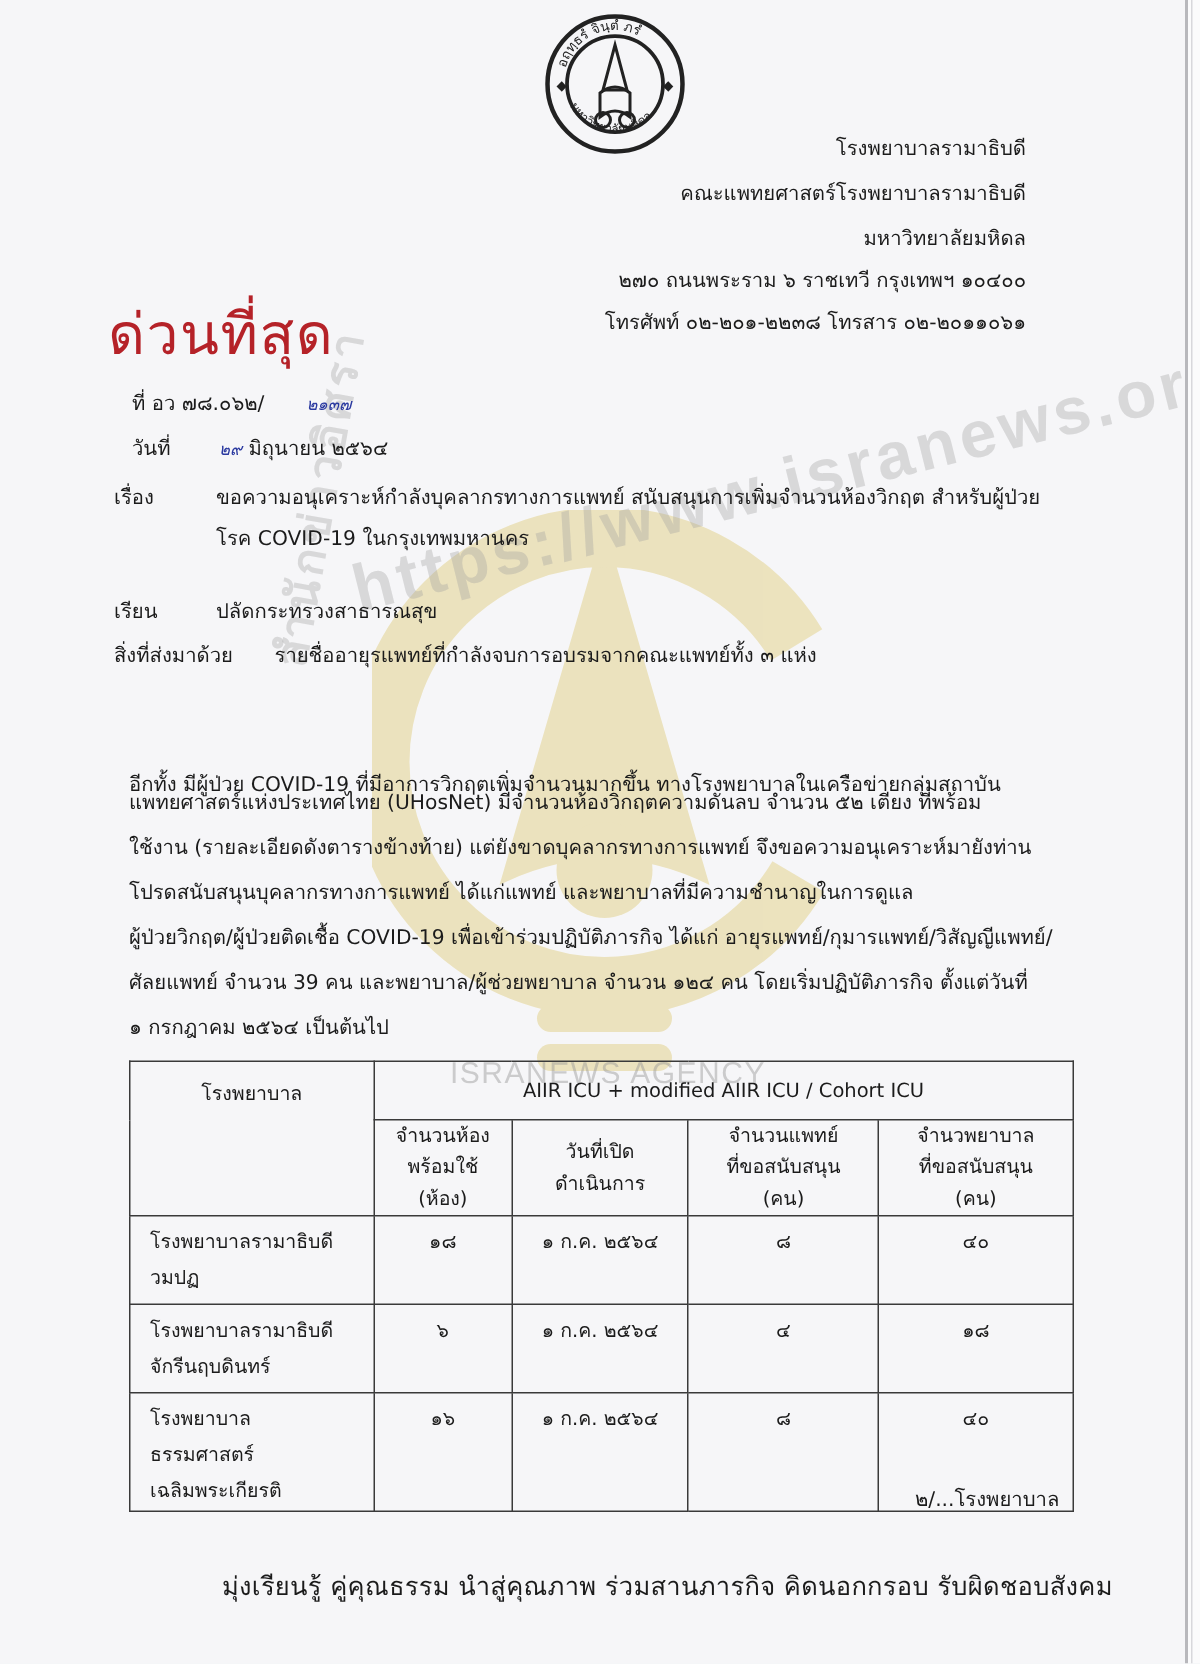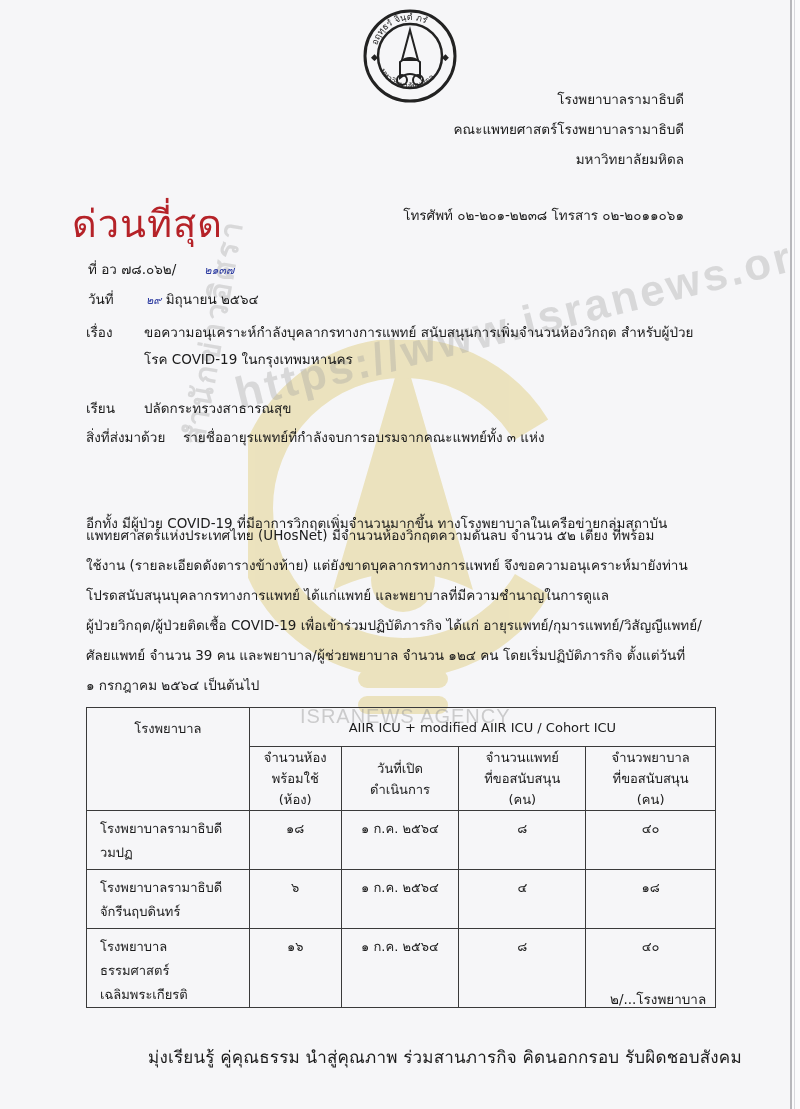--- a/index.html
+++ b/index.html
@@ -32,21 +32,21 @@
 
     .seal { position: absolute; left: 362px; top: 8px; width: 96px; height: 96px; }
 
     .t { position: absolute; white-space: nowrap; font-size: 13.5px; line-height: 18px; }
     .addr { right: 106px; text-align: right; }
     .urgent {
       position: absolute; left: 72px; top: 202px; font-size: 38px; line-height: 44px;
       color: #b52228; font-family: Liberation Sans, sans-serif; letter-spacing: 1px;
     }
     .hand { color: #2b3aa0; font-style: italic; font-family: "DejaVu Serif", serif; font-size: 11px; padding-left: 28px; }
-    .label-col { position: absolute; left: 86px; text-align: right; }
+    .label-col { position: absolute; left: 76px; text-align: right; }
     .para { position: absolute; left: 86px; font-size: 13.5px; line-height: 30px; white-space: nowrap; }
 
     table.data {
       position: absolute; left: 86px; top: 707px; width: 630px; border-collapse: collapse;
       font-size: 13px; background: transparent;
     }
     table.data td, table.data th {
       border: 1.5px solid #3a3a3a; font-weight: normal; padding: 0 13px;
     }
     table.data th { height: 38px; }
@@ -85,20 +85,21 @@
     <text x="80" y="52" font-size="9" fill="#222">◆</text>
     <path id="arcTop" d="M14 46 A34 34 0 0 1 82 46" fill="none"></path>
     <text font-size="9" fill="#222"><textPath href="#arcTop" startOffset="8%">อฤทฺธรํ จินฺตํ ภรํ</textPath></text>
     <path id="arcBot" d="M16 58 A34 34 0 0 0 80 58" fill="none"></path>
     <text font-size="8" fill="#222"><textPath href="#arcBot" startOffset="6%">มหาวิทยาลัยมหิดล</textPath></text>
   </svg>
 
   <div class="t addr" style="top:90px;">โรงพยาบาลรามาธิบดี</div>
   <div class="t addr" style="top:120px;">คณะแพทยศาสตร์โรงพยาบาลรามาธิบดี</div>
   <div class="t addr" style="top:150px;">มหาวิทยาลัยมหิดล</div>
+  <div class="t addr" style="top:178px;">๒๗๐ ถนนพระราม ๖ ราชเทวี กรุงเทพฯ ๑๐๔๐๐</div>
   <div class="t addr" style="top:206px;">โทรศัพท์ ๐๒-๒๐๑-๒๒๓๘ โทรสาร ๐๒-๒๐๑๑๐๖๑</div>
 
   <div class="urgent">ด่วนที่สุด</div>
 
   <div class="t" style="left:88px; top:260px;">
     <span>ที่</span>
     <span>อว ๗๘.๐๖๒/</span><span class="hand">๒๑๓๗</span>
   </div>
   <div class="t" style="left:88px; top:290px;">
     <span>วันที่</span>

